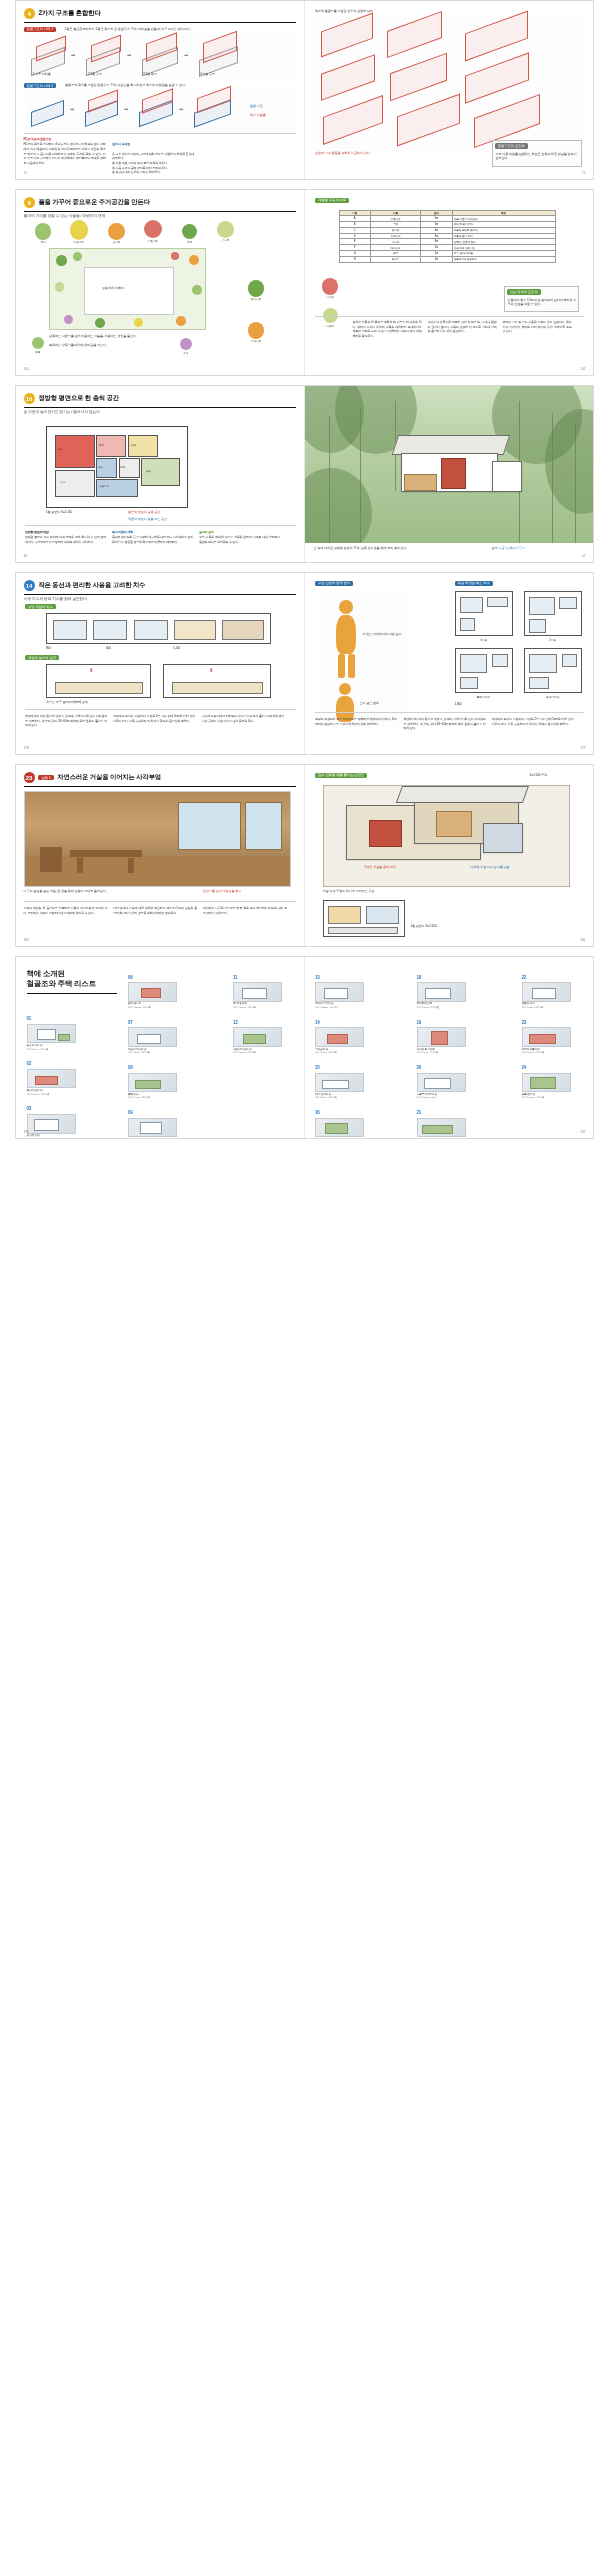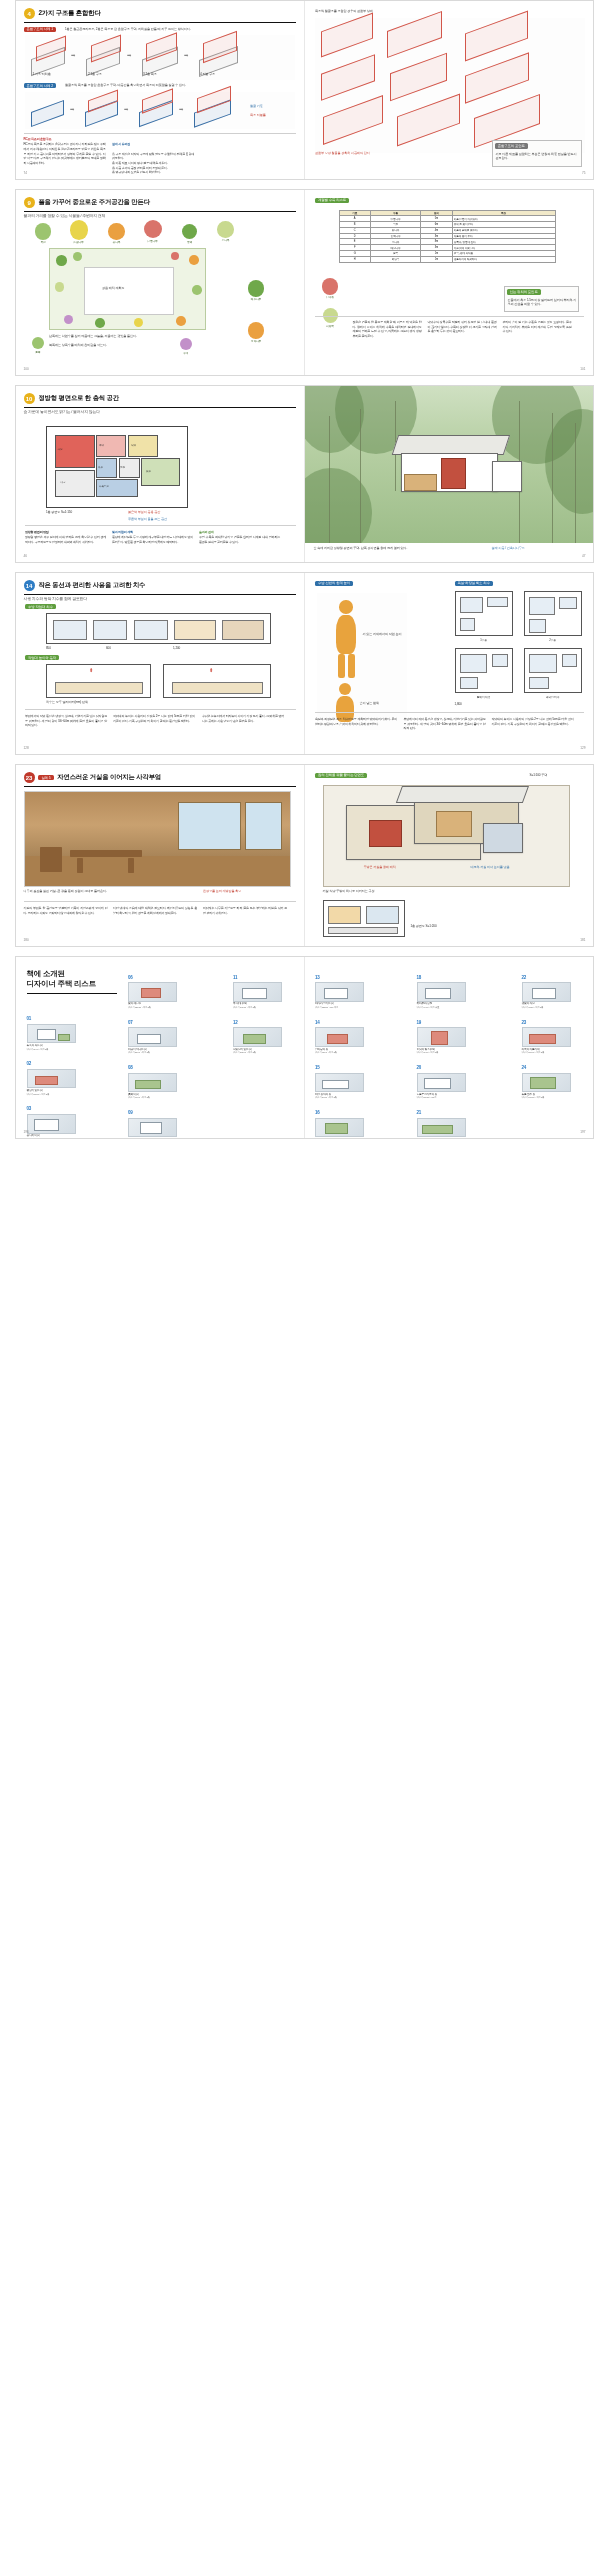--- a/index.html
+++ b/index.html
@@ -868,21 +868,21 @@
       <div class="fix" style="left:4.5px; top:25.5px; width:70px; height:7.5px; background:#e5e5e5;"></div>
     </div>
     <span class="tiny-note" style="left:106px; top:159px;">1층 평면도 S=1:200</span>
     <span class="folio r">181</span>
   </div>
 </div>
 
 <div class="spread" id="spread-6">
   <div class="page left">
     <div class="index-title kr" style="white-space:pre-line;">책에 소개된
-디자이너 주택 리스트</div>
+철골조와 주택 리스트</div>
     <div class="rule-h" style="left:10.5px; top:36px; width:90px;"></div>
 
     <div class="idx-col" style="left:10.5px; top:52px;">
       <div class="idx-item">
         <span class="idx-num">01</span>
         <div class="idx-thumb">
           <div class="shape" style="left:9px; top:4.5px; width:19.5px; height:10.5px;"></div>
           <div class="shape grn" style="left:30px; top:9px; width:12px; height:7.5px;"></div>
         </div>
         <div class="idx-name kr">숲속의 작은 집</div>

